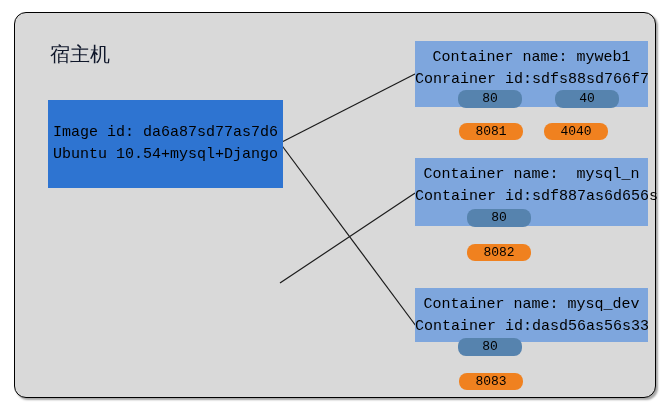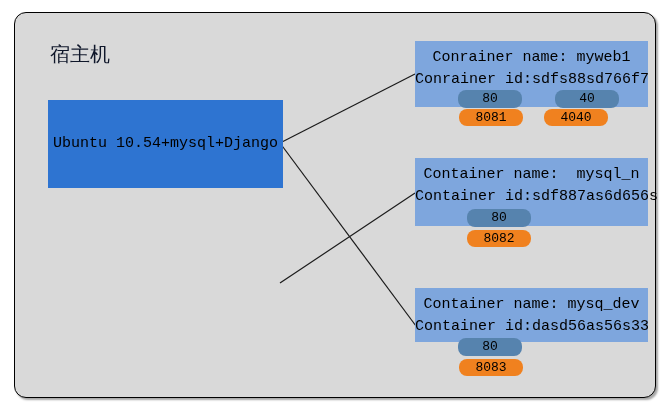--- a/index.html
+++ b/index.html
@@ -64,21 +64,21 @@
     position: absolute;
     width: 64px;
     height: 18px;
     border-radius: 8px;
     font-size: 13px;
     line-height: 18px;
     text-align: center;
     color: #000000;
   }
   .badge-blue   { background: #5683ae; }
-  .badge-orange { background: #f0811f; height: 17px; line-height: 17px; }
+  .badge-orange { background: #f0811f; height: 17px; line-height: 17px; margin-top: 14px; }
   .c1-port1-in  { left: 43px;  top: 49px; }
   .c1-port2-in  { left: 140px; top: 49px; }
   .c1-port1-out { left: 44px;  top: 68px; }
   .c1-port2-out { left: 129px; top: 68px; }
   .c2-port1-in  { left: 52px;  top: 51px; }
   .c2-port1-out { left: 52px;  top: 72px; }
   .c3-port1-in  { left: 43px;  top: 50px; }
   .c3-port1-out { left: 44px;  top: 71px; }
   .wires {
     position: absolute;
@@ -96,26 +96,27 @@
 
   <div class="host-title">宿主机</div>
 
   <svg class="wires" viewBox="0 0 672 412" xmlns="http://www.w3.org/2000/svg">
     <line x1="280" y1="143" x2="415" y2="74" stroke="#1a1a1a" stroke-width="1.2"></line>
     <line x1="280" y1="143" x2="416" y2="326" stroke="#1a1a1a" stroke-width="1.2"></line>
     <line x1="280" y1="283" x2="415" y2="193" stroke="#1a1a1a" stroke-width="1.2"></line>
   </svg>
 
   <div class="img-box img-box-1">
+    <div class="text-line">Image id: da6a87sd77as7d6</div>
     <div class="text-line">Ubuntu 10.54+mysql+Django</div>
   </div>
 
 
   <div class="ct-box ct-box-1">
-    <div class="text-line">Conrainer name: myweb1</div>
+    <div class="text-line">Container name: myweb1</div>
     <div class="text-line">Conrainer id:sdfs88sd766f7</div>
     <div class="badge badge-blue c1-port1-in">80</div>
     <div class="badge badge-blue c1-port2-in">40</div>
     <div class="badge badge-orange c1-port1-out">8081</div>
     <div class="badge badge-orange c1-port2-out">4040</div>
   </div>
 
   <div class="ct-box ct-box-2">
     <div class="text-line">Container name:  mysql_n</div>
     <div class="text-line">Container id:sdf887as6d656s</div>

